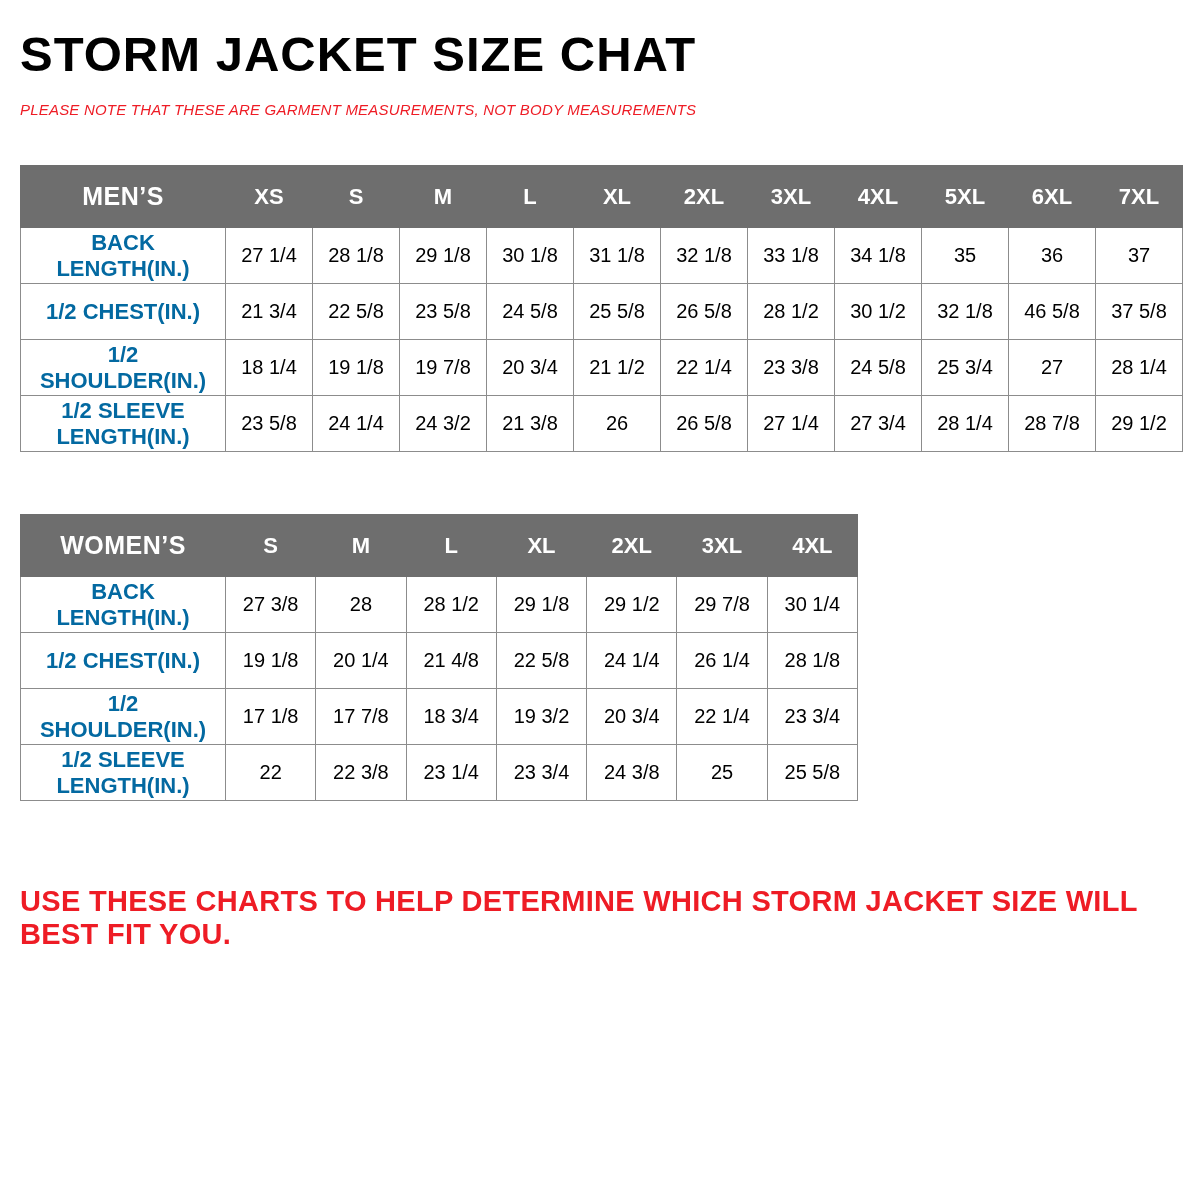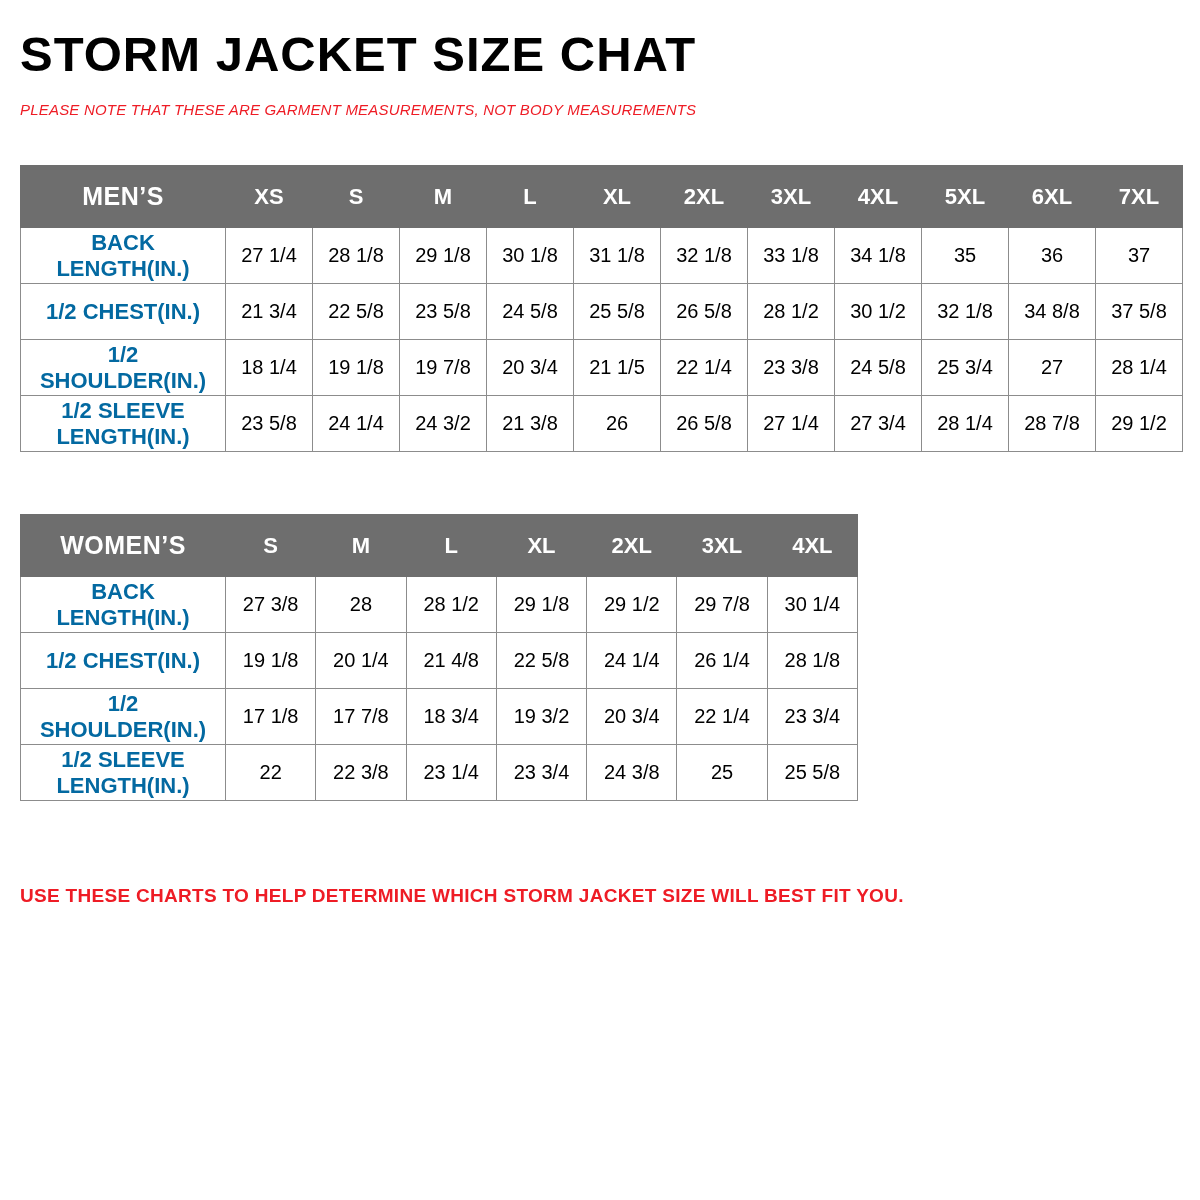--- a/index.html
+++ b/index.html
@@ -76,21 +76,21 @@
     font-size: 22px;
     background: #ffffff;
     color: #0369a1;
     line-height: 1.15;
     white-space: pre-line;
   }
   .men thead th.corner, .men tbody th.rowhead { width: 205px; }
   .women thead th.corner, .women tbody th.rowhead { width: 205px; }
   .footer {
     color: #ee1c25;
-    font-size: 19px;
+    font-size: 29px;
     font-weight: bold;
     letter-spacing: 0.3px;
     margin: 84px 0 0 4px;
   }
 </style>
 </head>
 <body>
 
 <div class="page">
 
@@ -135,30 +135,30 @@
         <th class="rowhead">1/2 CHEST(IN.)</th>
         <td>21 3/4</td>
         <td>22 5/8</td>
         <td>23 5/8</td>
         <td>24 5/8</td>
         <td>25 5/8</td>
         <td>26 5/8</td>
         <td>28 1/2</td>
         <td>30 1/2</td>
         <td>32 1/8</td>
-        <td>34 8/8</td>
+        <td>46 5/8</td>
         <td>37 5/8</td>
       </tr>
       <tr>
         <th class="rowhead">1/2 SHOULDER(IN.)</th>
         <td>18 1/4</td>
         <td>19 1/8</td>
         <td>19 7/8</td>
         <td>20 3/4</td>
-        <td>21 1/5</td>
+        <td>21 1/2</td>
         <td>22 1/4</td>
         <td>23 3/8</td>
         <td>24 5/8</td>
         <td>25 3/4</td>
         <td>27</td>
         <td>28 1/4</td>
       </tr>
       <tr>
         <th class="rowhead">1/2 SLEEVE
 LENGTH(IN.)</th>

